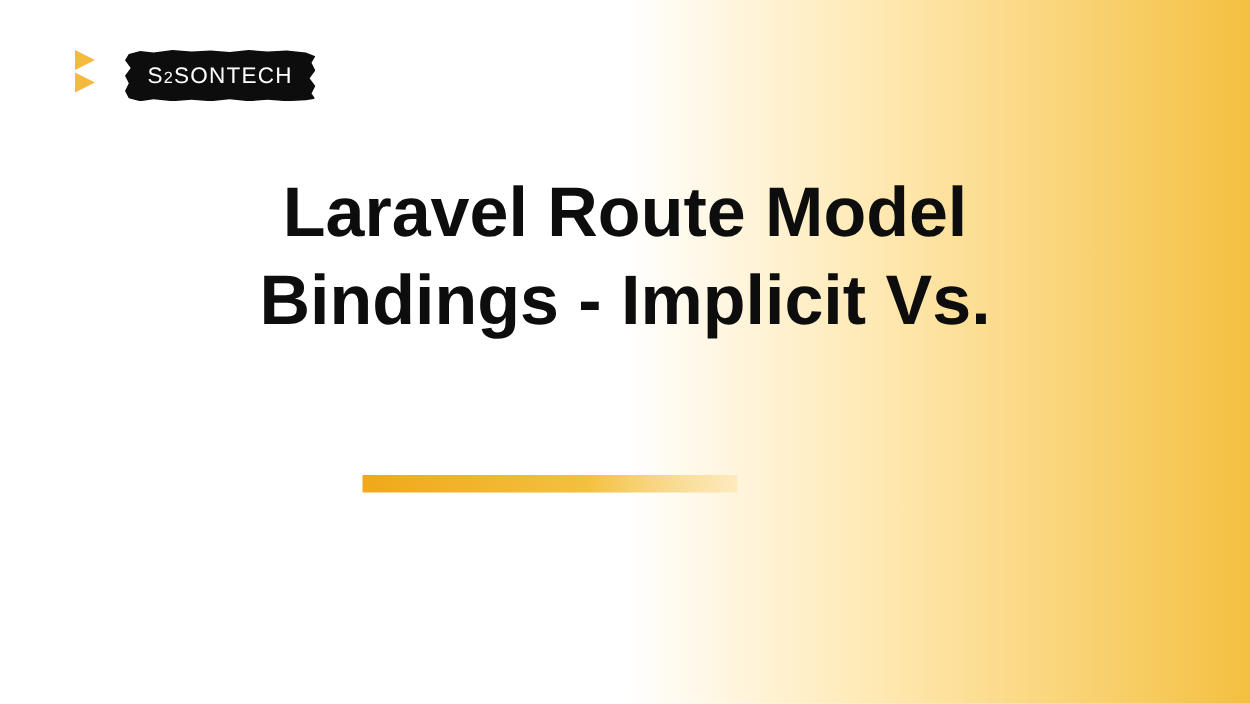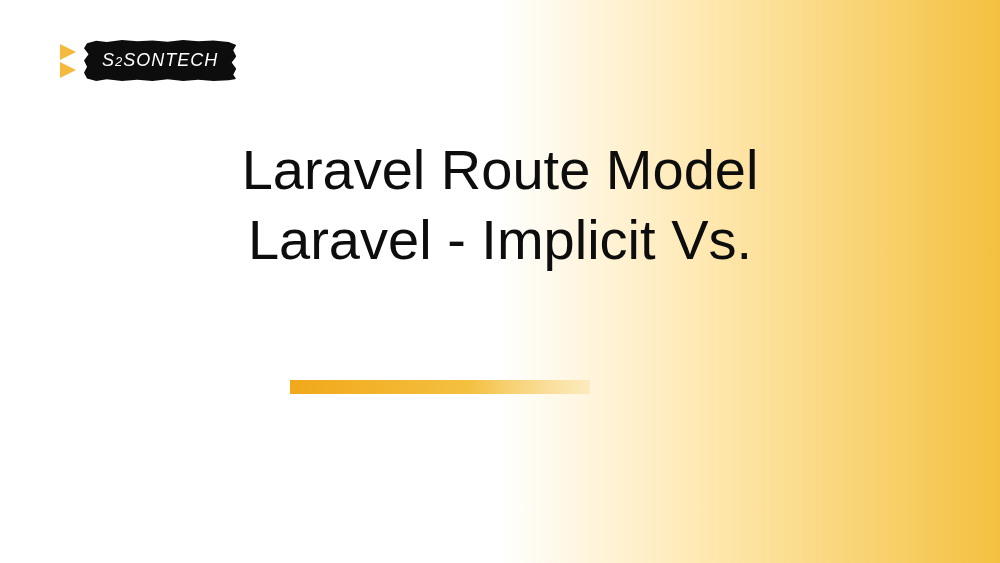--- a/index.html
+++ b/index.html
@@ -15,23 +15,21 @@
       background: linear-gradient(to right, #ffffff 0%, #ffffff 50%, #ffe9b3 70%, #f4c040 100%);
       position: relative;
       overflow: hidden;
     }
     
     .logo-container {
       position: absolute;
       top: 40px;
       left: 60px;
       display: flex;
-      align-items: center;
-      gap: 8px;
-      font-style: italic;
+      gap: 24px;
     }
     
     .logo-chevrons {
       display: flex;
       flex-direction: column;
       gap: 2px;
     }
     
     .chevron {
       width: 0;
@@ -63,21 +61,21 @@
       vertical-align: baseline;
     }
     
     .heading {
       position: absolute;
       top: 135px;
       left: 0;
       width: 100%;
       text-align: center;
       font-size: 56px;
-      font-weight: 400;
+      font-weight: 700;
       color: #0d0d0d;
       line-height: 1.25;
       padding: 0 80px;
     }
     
     .accent-bar {
       position: absolute;
       top: 380px;
       left: 290px;
       width: 300px;
@@ -93,16 +91,16 @@
     <div class="chevron"></div>
     <div class="chevron"></div>
   </div>
   <div class="logo-badge">
     <span>S</span><span class="logo-text-small">2</span><span>SONTECH</span>
   </div>
 </div>
 
 <h1 class="heading">
   <span>Laravel Route Model</span><br>
-  <span>Laravel - Implicit Vs.</span><br>
+  <span>Bindings - Implicit Vs.</span><br>
 </h1>
 
 <div class="accent-bar"></div>
 
 </body></html>

